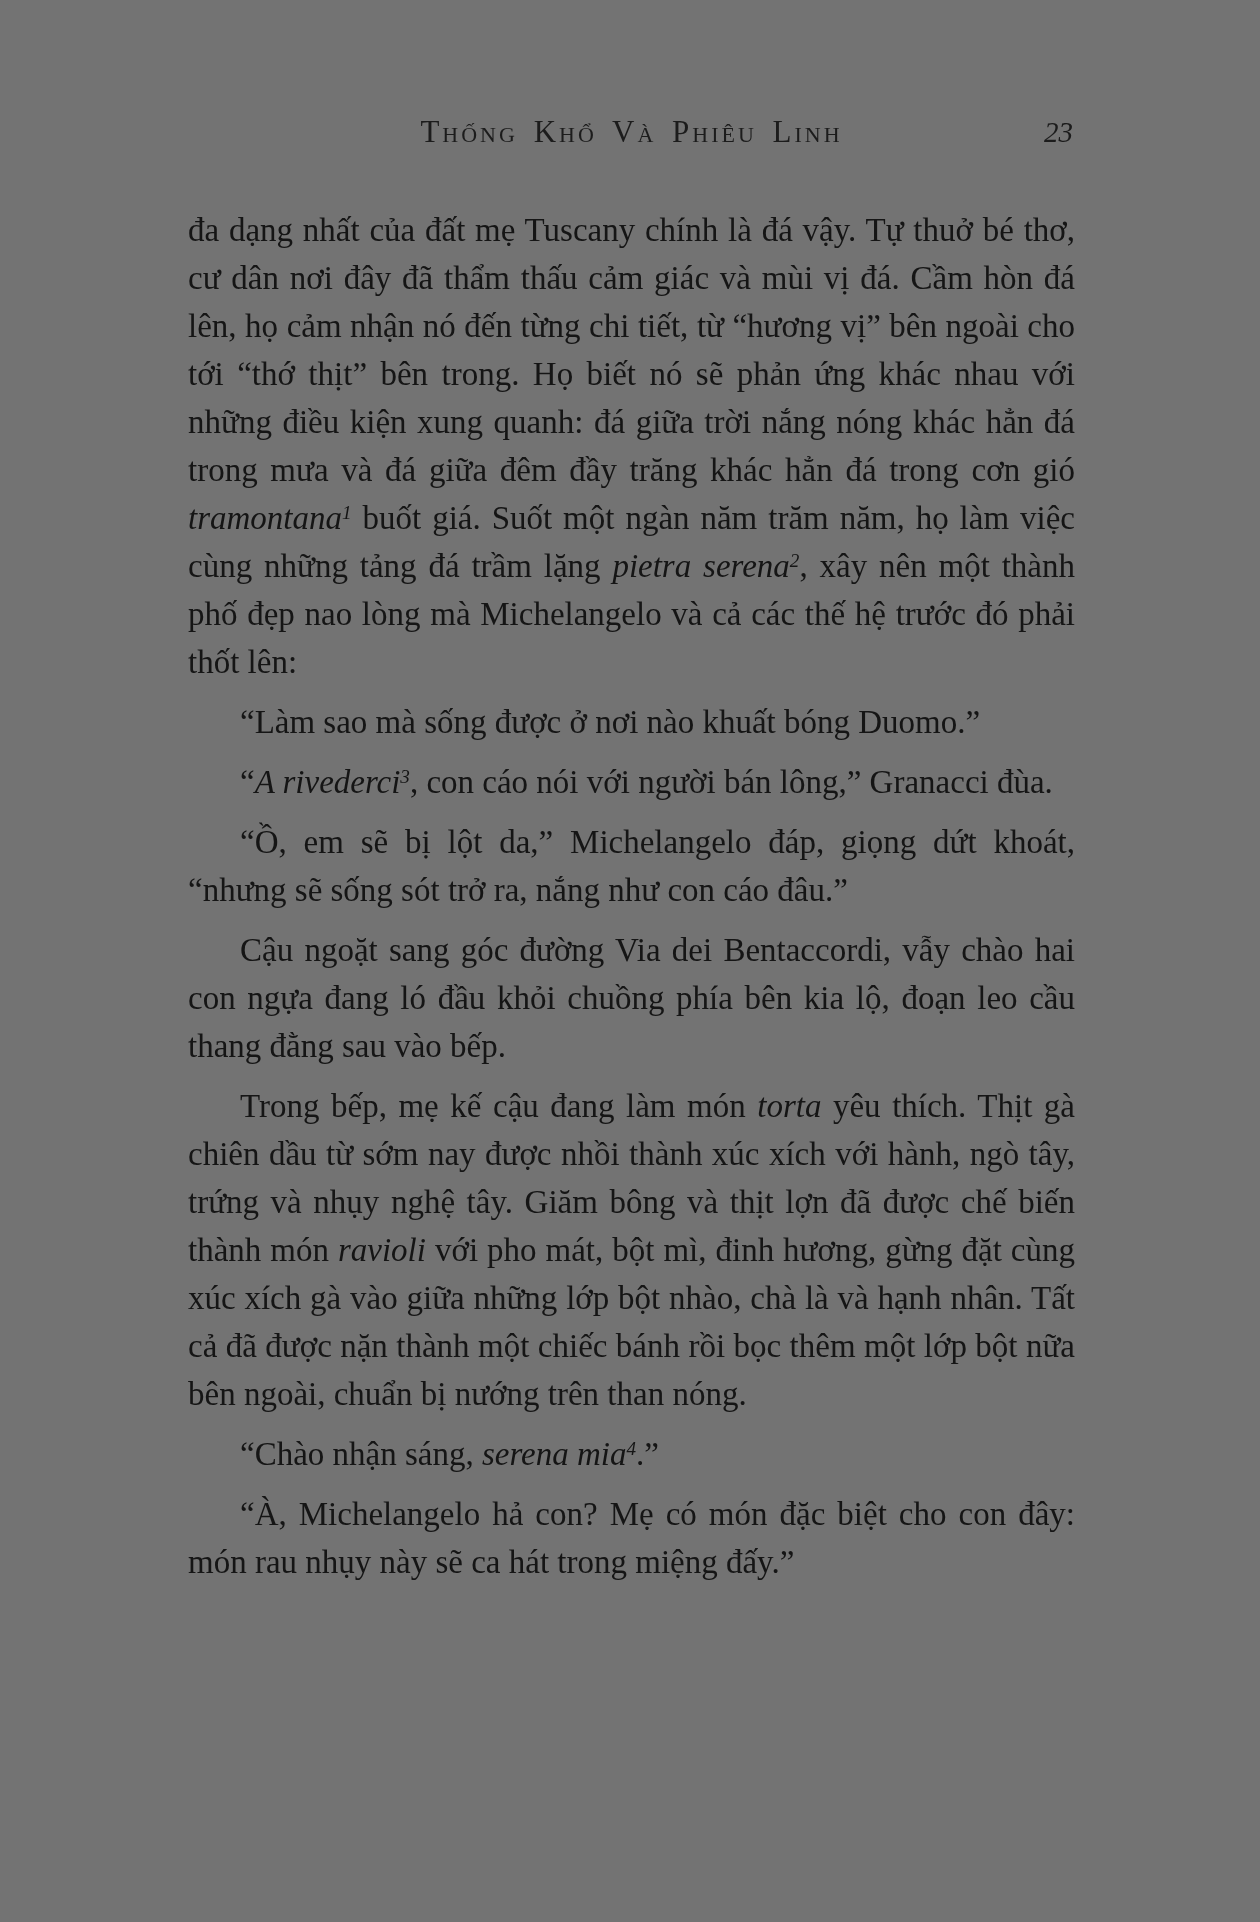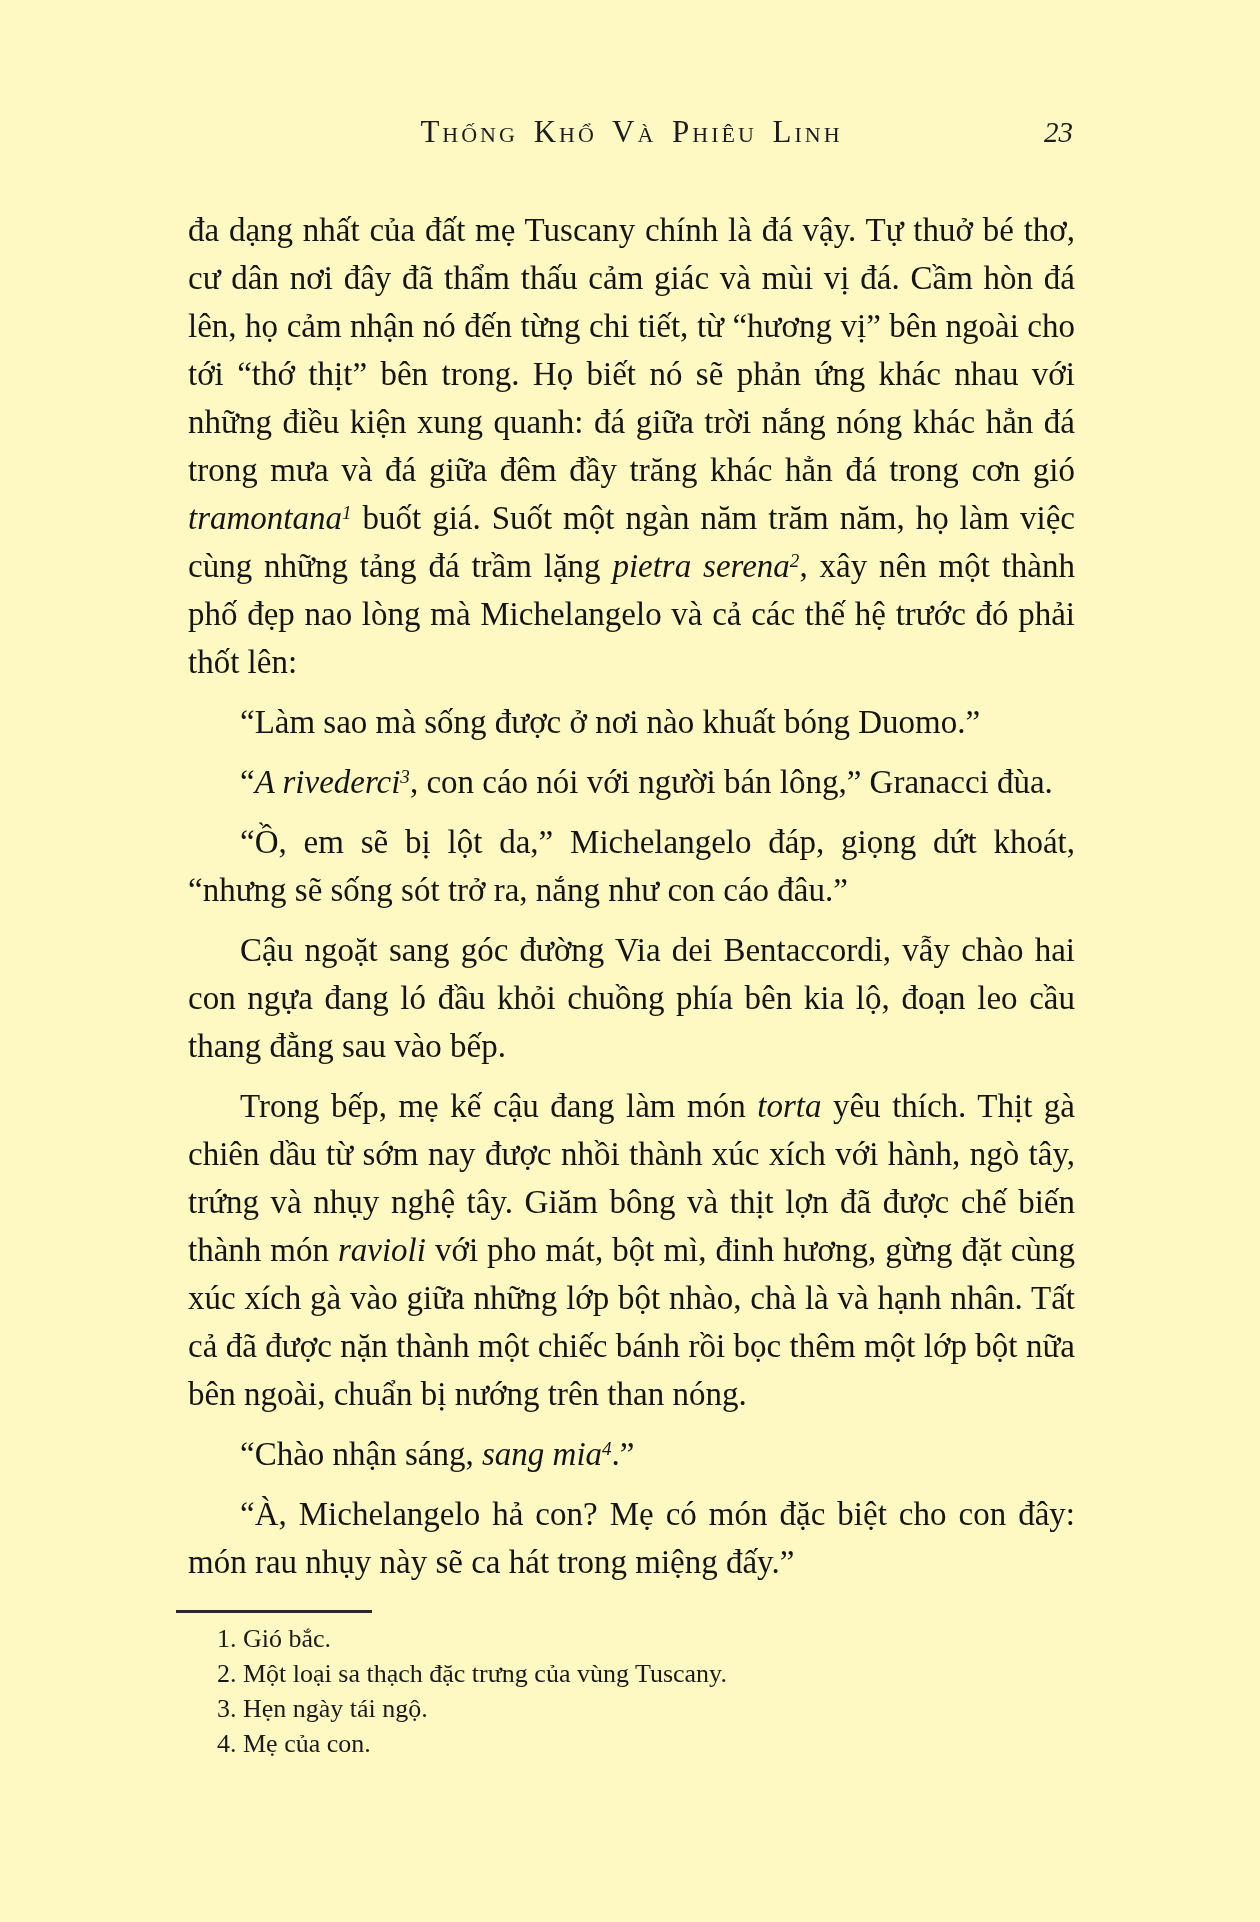--- a/index.html
+++ b/index.html
@@ -4,21 +4,21 @@
 <style>
   html, body {
     margin: 0;
     padding: 0;
     background: #ffffff;
   }
   .page {
     position: relative;
     width: 1260px;
     height: 1922px;
-    background: #fef9c3;
+    background: #737373;
     overflow: hidden;
     font-family: "Liberation Serif", "DejaVu Serif", serif;
     color: #161616;
   }
   .header {
     position: absolute;
     top: 112px;
     left: 176px;
     width: 911px;
     height: 42px;
@@ -90,27 +90,18 @@
     <div class="page-number">23</div>
   </div>
 
   <div class="body-text">
       <p class="para"><span>đa dạng nhất của đất mẹ Tuscany chính là đá vậy. Tự thuở bé thơ, cư dân nơi đây đã thẩm thấu cảm giác và mùi vị đá. Cầm hòn đá lên, họ cảm nhận nó đến từng chi tiết, từ “hương vị” bên ngoài cho tới “thớ thịt” bên trong. Họ biết nó sẽ phản ứng khác nhau với những điều kiện xung quanh: đá giữa trời nắng nóng khác hẳn đá trong mưa và đá giữa đêm đầy trăng khác hẳn đá trong cơn gió </span><i>tramontana</i><sup class="it">1</sup><span> buốt giá. Suốt một ngàn năm trăm năm, họ làm việc cùng những tảng đá trầm lặng </span><i>pietra serena</i><sup class="it">2</sup><span>, xây nên một thành phố đẹp nao lòng mà Michelangelo và cả các thế hệ trước đó phải thốt lên:</span></p>
       <p class="para indent"><span>“Làm sao mà sống được ở nơi nào khuất bóng Duomo.”</span></p>
       <p class="para indent"><span>“</span><i>A rivederci</i><sup class="it">3</sup><span>, con cáo nói với người bán lông,” Granacci đùa.</span></p>
       <p class="para indent"><span>“Ồ, em sẽ bị lột da,” Michelangelo đáp, giọng dứt khoát, “nhưng sẽ sống sót trở ra, nắng như con cáo đâu.”</span></p>
       <p class="para indent"><span>Cậu ngoặt sang góc đường Via dei Bentaccordi, vẫy chào hai con ngựa đang ló đầu khỏi chuồng phía bên kia lộ, đoạn leo cầu thang đằng sau vào bếp.</span></p>
       <p class="para indent"><span>Trong bếp, mẹ kế cậu đang làm món </span><i>torta</i><span> yêu thích. Thịt gà chiên dầu từ sớm nay được nhồi thành xúc xích với hành, ngò tây, trứng và nhụy nghệ tây. Giăm bông và thịt lợn đã được chế biến thành món </span><i>ravioli</i><span> với pho mát, bột mì, đinh hương, gừng đặt cùng xúc xích gà vào giữa những lớp bột nhào, chà là và hạnh nhân. Tất cả đã được nặn thành một chiếc bánh rồi bọc thêm một lớp bột nữa bên ngoài, chuẩn bị nướng trên than nóng.</span></p>
-      <p class="para indent"><span>“Chào nhận sáng, </span><i>sang mia</i><sup class="it">4</sup><span>.”</span></p>
+      <p class="para indent"><span>“Chào nhận sáng, </span><i>serena mia</i><sup class="it">4</sup><span>.”</span></p>
       <p class="para indent"><span>“À, Michelangelo hả con? Mẹ có món đặc biệt cho con đây: món rau nhụy này sẽ ca hát trong miệng đấy.”</span></p>
     </div>
 
-  <div class="footnotes">
-    <div class="fn-rule"></div>
-    <div>
-        <div class="fn">1. Gió bắc.</div>
-        <div class="fn">2. Một loại sa thạch đặc trưng của vùng Tuscany.</div>
-        <div class="fn">3. Hẹn ngày tái ngộ.</div>
-        <div class="fn">4. Mẹ của con.</div>
-      </div>
-  </div>
 
 </div>
 
 </body></html>

